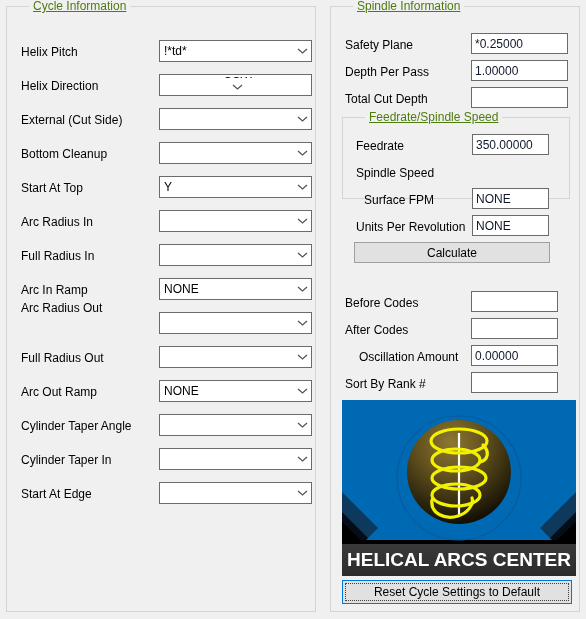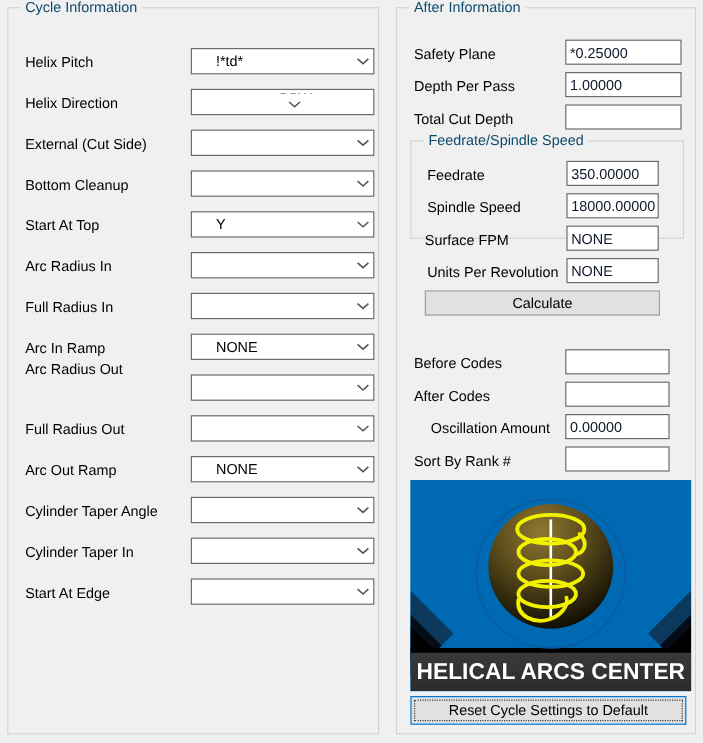--- a/index.html
+++ b/index.html
@@ -21,26 +21,27 @@
   
   .groupbox {
     position: absolute;
     border: 1px solid #d4d4d4;
     background: #f0f0f0;
     box-sizing: border-box;
   }
   .groupbox > .gb-title {
     position: absolute;
     top: -8px;
-    left: 10px;
+    left: 22px;
     background: #f0f0f0;
     padding: 0 4px;
     font-size: 12px;
-    color: #0c4a6e;
+    color: #4d7c0f;
     white-space: nowrap;
+    text-decoration: underline;
   }
 
   #cycle-group {
     left: 6px;  top: 6px;  width: 310px; height: 606px;
   }
   #status-group {
     left: 330px; top: 6px; width: 250px; height: 606px;
   }
   #feed-group {
     left: 11px;  top: 110px; width: 228px; height: 82px;
@@ -54,21 +55,21 @@
 
   
   .combo {
     position: absolute;
     box-sizing: border-box;
     height: 22px;
     border: 1px solid #6b6b6b;
     background: #ffffff;
     display: flex;
     align-items: center;
-    padding-left: 20px;
+    padding-left: 4px;
     font-size: 12px;
     color: #000;
     cursor: default;
   }
   .combo .cval {
     flex: 1;
     overflow: hidden;
     white-space: nowrap;
     line-height: 14px;
   }
@@ -279,21 +280,21 @@
     <span class="cval"></span>
     <span class="arrow">
         <svg width="11" height="8" viewBox="0 0 11 8">
           <path d="M1 2 L5.5 6 L10 2" stroke="#555" stroke-width="1.3" fill="none"></path>
         </svg>
       </span>
   </div>
 </div>
 
 <div class="groupbox" id="status-group">
-  <span class="gb-title">After Information</span>
+  <span class="gb-title">Spindle Information</span>
 
   <span class="lbl" style="left:14px; top:31px; position:absolute;">Safety Plane</span>
   <div class="txt" style="left:140px; top:26px; width:97px;">
     <span>*0.25000</span>
   </div>
 
   <span class="lbl" style="left:14px; top:58px; position:absolute;text-align:right;">Depth Per Pass</span>
   <div class="txt" style="left:140px; top:53px; width:97px;">
     <span>1.00000</span>
   </div>
@@ -305,25 +306,22 @@
 
   <div class="groupbox" id="feed-group">
     <span class="gb-title">Feedrate/Spindle Speed</span>
 
     <span class="lbl" style="left:13px; top:21px; position:absolute;">Feedrate</span>
     <div class="txt" style="left:129px; top:16px; width:77px;">
       <span>350.00000</span>
     </div>
 
     <span class="lbl" style="left:13px; top:48px; position:absolute;">Spindle Speed</span>
-    <div class="txt" style="left:129px; top:43px; width:77px;">
-      <span>18000.00000</span>
-    </div>
-
-    <span class="lbl" style="left:11px; top:75px; position:absolute;">Surface FPM</span>
+
+    <span class="lbl" style="left:21px; top:75px; position:absolute;">Surface FPM</span>
     <div class="txt" style="left:129px; top:70px; width:77px;">
       <span>NONE</span>
     </div>
 
     <span class="lbl" style="left:13px; top:102px; position:absolute;">Units Per Revolution</span>
     <div class="txt" style="left:129px; top:97px; width:77px;">
       <span>NONE</span>
     </div>
 
     <div class="btn" style="left:11px; top:124px; width:196px; height:21px;">

